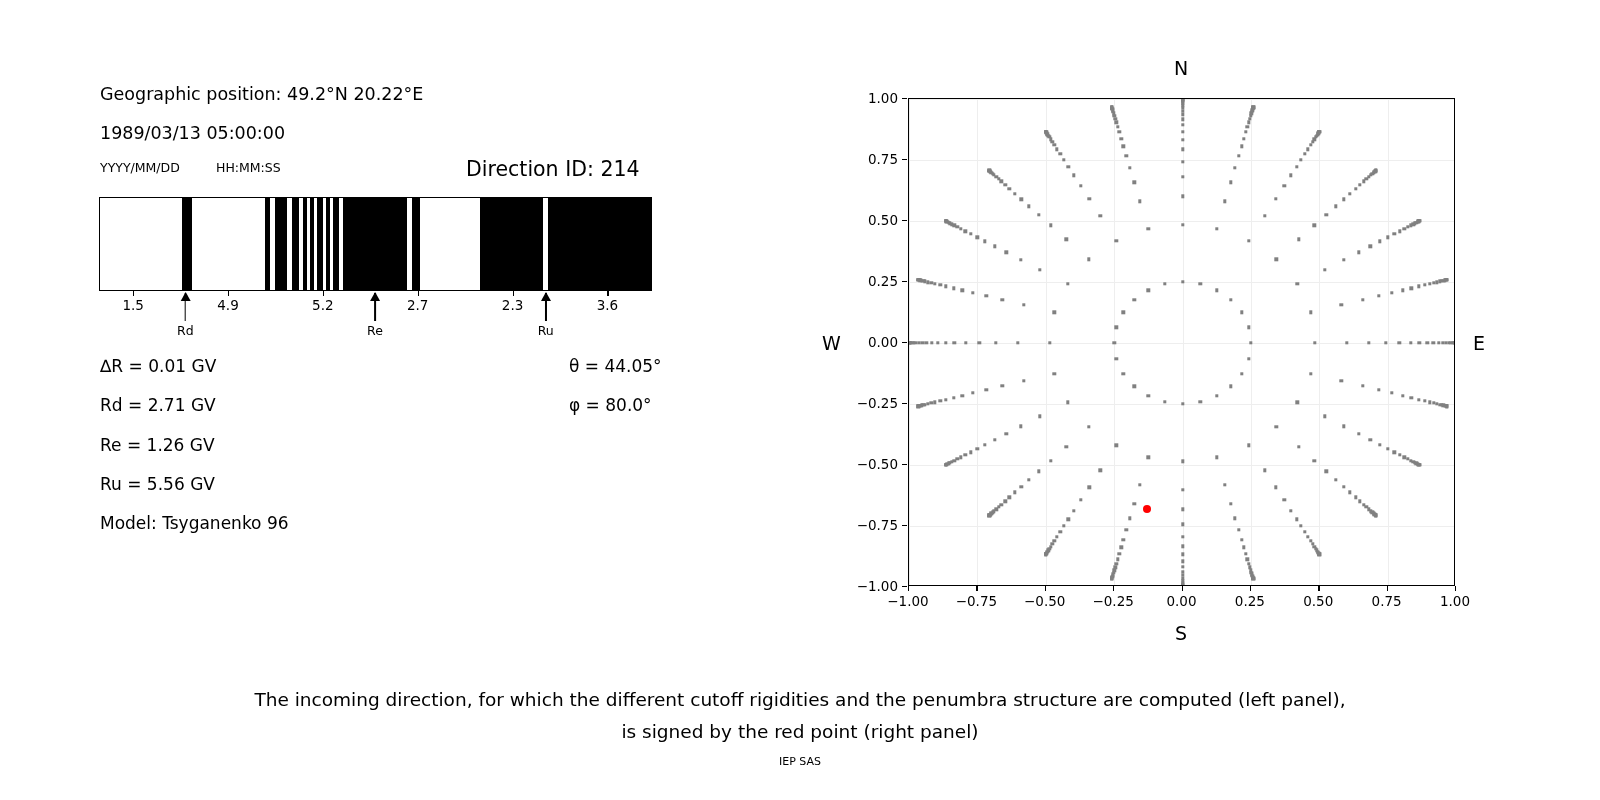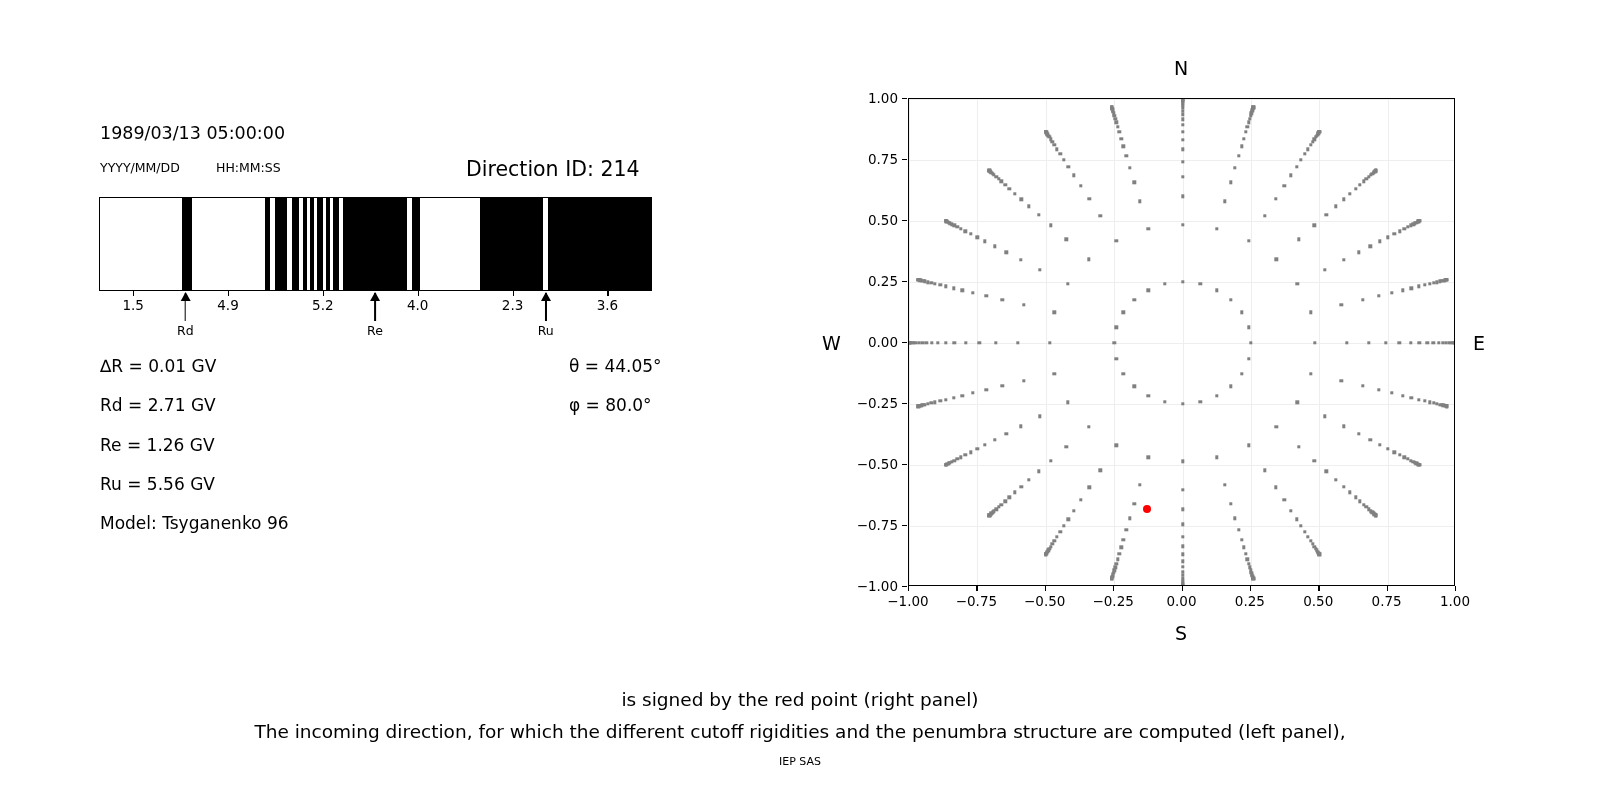--- a/index.html
+++ b/index.html
@@ -235,20 +235,21 @@
     width: 1600px;
     text-align: center;
     font-size: 11px;
   }
 </style>
 </head>
 <body>
 
 <div id="left-panel">
 
+  <div id="geo-position">Geographic position: 49.2°N 20.22°E</div>
 
   <div id="datetime-text">1989/03/13 05:00:00</div>
 
   <div id="date-format-label">YYYY/MM/DD</div>
 
   <div id="time-format-label">HH:MM:SS</div>
 
   <div id="direction-id">Direction ID: 214</div>
 
   <div id="penumbra-figure">
@@ -270,21 +271,21 @@
   </div>
 
   <div id="penumbra-axis">
       <div class="xtick-mark" style="left: 34.1475px;"></div>
       <div class="xtick-label" style="left: 34.1475px;">1.5</div>
       <div class="xtick-mark" style="left: 129.002px;"></div>
       <div class="xtick-label" style="left: 129.002px;">4.9</div>
       <div class="xtick-mark" style="left: 223.856px;"></div>
       <div class="xtick-label" style="left: 223.856px;">5.2</div>
       <div class="xtick-mark" style="left: 318.71px;"></div>
-      <div class="xtick-label" style="left: 318.71px;">4.0</div>
+      <div class="xtick-label" style="left: 318.71px;">2.7</div>
       <div class="xtick-mark" style="left: 413.564px;"></div>
       <div class="xtick-label" style="left: 413.564px;">2.3</div>
       <div class="xtick-mark" style="left: 508.419px;"></div>
       <div class="xtick-label" style="left: 508.419px;">3.6</div>
       <div class="arrow-group" style="left: 86.3173px;">
         <div class="arrow-shaft">
           <div class="arrow-head"></div>
         </div>
         <div class="arrow-label">Rd</div>
       </div>
@@ -881,16 +882,16 @@
       <div class="xtick-label-r" style="left: 518.25px;">0.50</div>
       <div class="xtick-mark-r" style="left: 586.625px;"></div>
       <div class="xtick-label-r" style="left: 586.625px;">0.75</div>
       <div class="xtick-mark-r" style="left: 655px;"></div>
       <div class="xtick-label-r" style="left: 655px;">1.00</div>
     </div>
 
 </div>
 
 <div id="caption">
+  <div>The incoming direction, for which the different cutoff rigidities and the penumbra structure are computed (left panel),</div>
   <div>is signed by the red point (right panel)</div>
-  <div>The incoming direction, for which the different cutoff rigidities and the penumbra structure are computed (left panel),</div>
 </div>
 <div id="footer-credit">IEP SAS</div>
 
 </body></html>

